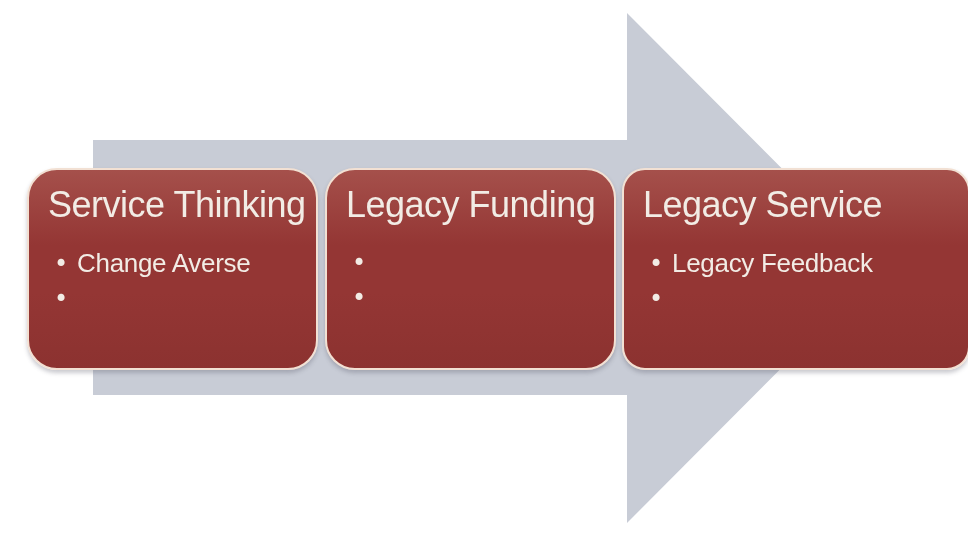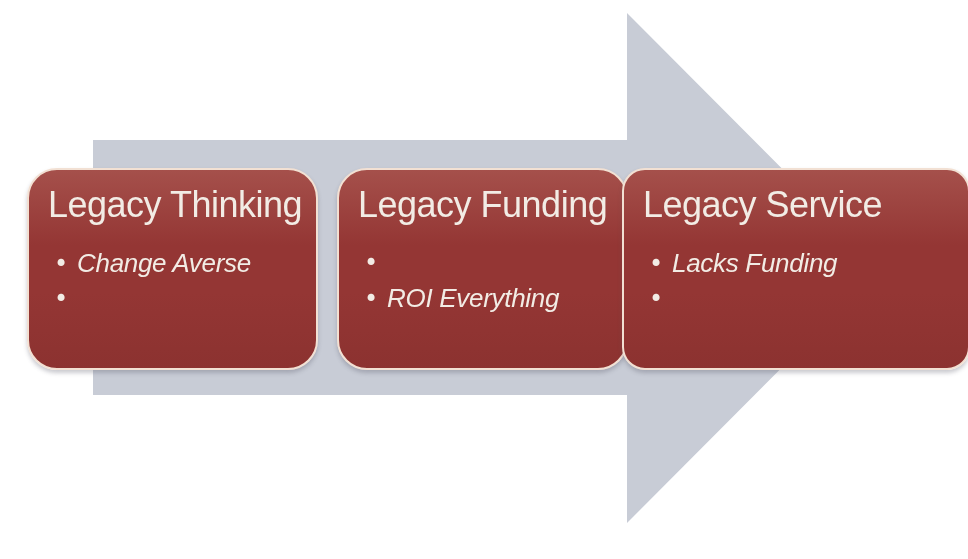--- a/index.html
+++ b/index.html
@@ -39,21 +39,21 @@
     border-radius: 30px;
     background: linear-gradient(180deg,
       var(--box-top) 0%,
       var(--box-mid) 38%,
       var(--box-mid) 62%,
       var(--box-bottom) 100%);
     box-shadow: 0 3px 4px rgba(80, 80, 95, 0.30);
     color: var(--text-color);
   }
   .box-1 { left: 27px; }
-  .box-2 { left: 337px; }
+  .box-2 { left: 325px; }
   .box-3 { left: 622px; width: 348px; border-radius: 23px; }
   .stage-title {
     margin: 14px 16px 0 19px;
     font-size: 36px;
     line-height: 42px;
     font-weight: 400;
     white-space: nowrap;
     letter-spacing: -0.5px;
   }
   .stage-bullets {
@@ -66,63 +66,62 @@
     font-size: 26px;
     line-height: 35px;
     letter-spacing: -0.3px;
   }
   .bullet-dot {
     flex: 0 0 29px;
     font-family: "DejaVu Sans", sans-serif;
     font-size: 24px;
     padding-left: 6px;
   }
-  .bullet-text { flex: 1; white-space: nowrap; font-style: italic; }
+  .bullet-text { flex: 1; white-space: nowrap; }
 </style>
 </head>
 <body>
 
 <div class="canvas">
 
   <svg class="arrow-svg" viewBox="0 0 968 559" aria-hidden="true">
     <polygon points="93,140 627,140 627,13 881,268 627,523 627,395 93,395"></polygon>
   </svg>
 
   <div class="stage-box box-1">
-    <div class="stage-title">Legacy Thinking</div>
+    <div class="stage-title">Service Thinking</div>
     <ul class="stage-bullets">
       <li>
         <span class="bullet-dot">•</span>
         <span class="bullet-text">Change Averse</span>
       </li>
       <li>
         <span class="bullet-dot">•</span>
       </li>
     </ul>
   </div>
 
   <div class="stage-box box-2">
     <div class="stage-title">Legacy Funding</div>
     <ul class="stage-bullets">
       <li>
         <span class="bullet-dot">•</span>
       </li>
       <li>
         <span class="bullet-dot">•</span>
-        <span class="bullet-text">ROI Everything</span>
       </li>
     </ul>
   </div>
 
   <div class="stage-box box-3">
     <div class="stage-title">Legacy Service</div>
     <ul class="stage-bullets">
       <li>
         <span class="bullet-dot">•</span>
-        <span class="bullet-text">Lacks Funding</span>
+        <span class="bullet-text">Legacy Feedback</span>
       </li>
       <li>
         <span class="bullet-dot">•</span>
       </li>
     </ul>
   </div>
 
 </div>
 
 </body></html>

